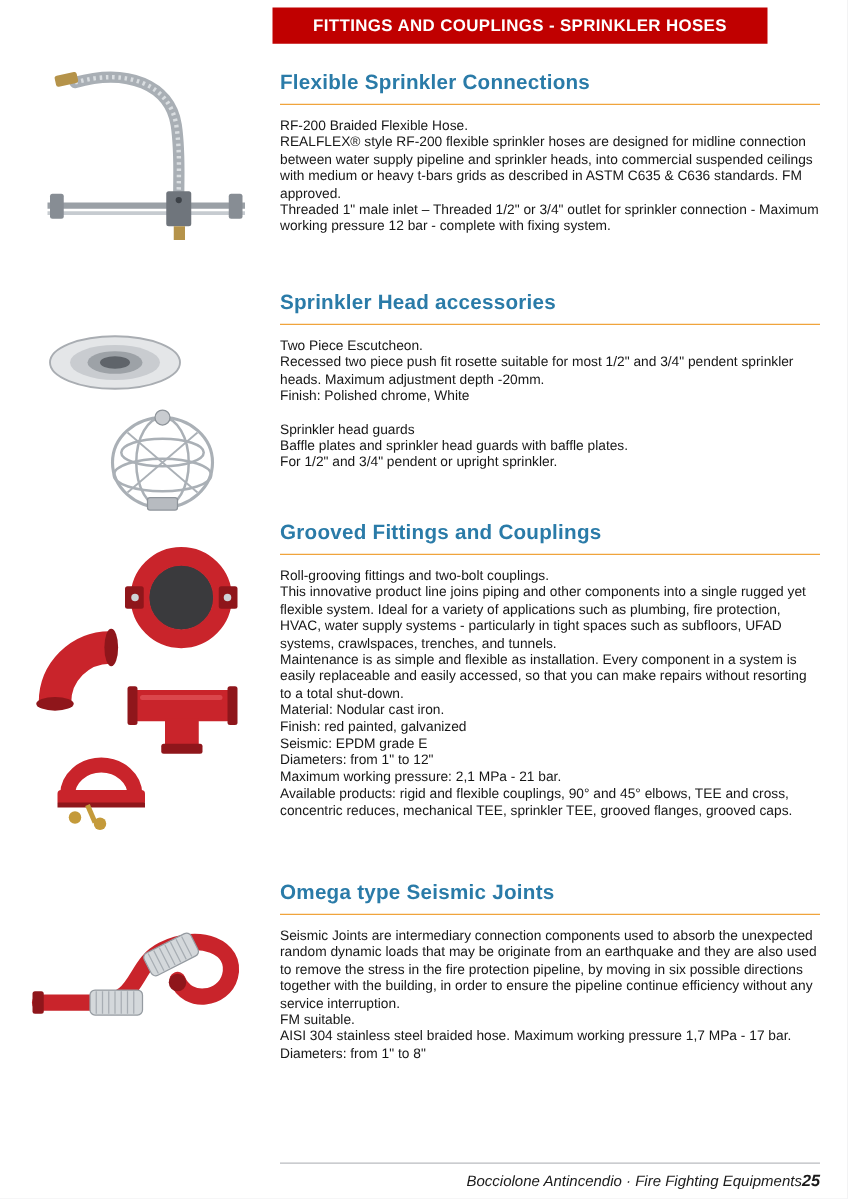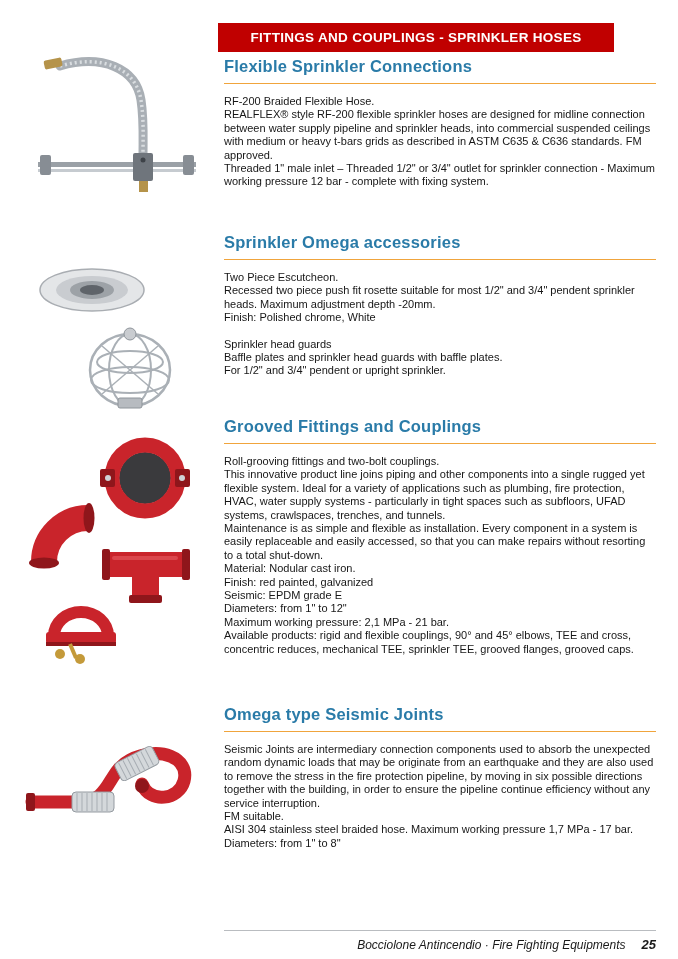--- a/index.html
+++ b/index.html
@@ -5,21 +5,21 @@
   html,body{margin:0;padding:0;background:#e9eaec;}
   .page{
     position:relative;
     width:678px;height:959px;
     background:#ffffff;
     font-family:"Liberation Sans", sans-serif;
     overflow:hidden;
     margin:0 auto;
   }
   .header-bar{
-    position:absolute;left:218px;top:23px;width:396px;height:29px;
+    position:absolute;left:218px;top:6px;width:396px;height:29px;
     background:#c00000;color:#ffffff;
     display:flex;align-items:center;justify-content:center;
     font-size:13.5px;font-weight:bold;letter-spacing:.3px;text-align:right;
   }
   .sec{position:absolute;left:224px;width:432px;}
   .sec-title{
     margin:0 0 11px 0;
     font-size:16.5px;font-weight:700;color:#2a7ba8;
     padding-bottom:7px;border-bottom:1.5px solid #f0a43c;
     letter-spacing:.2px;
@@ -28,21 +28,21 @@
   .sec-body p{margin:0;}
   .sec-body p:empty{height:13px;}
   .img-box{position:absolute;}
   .footer{
     position:absolute;left:224px;top:930px;width:432px;
     border-top:1px solid #b9bcc0;
     padding-top:6px;
     text-align:right;
     font-style:italic;font-size:12px;color:#1a1a1a;
   }
-  .footer .pagenum{font-weight:bold;font-size:13px;margin-left:16px;}
+  .footer .pagenum{font-weight:bold;font-size:13px;margin-left:0;}
 </style>
 </head>
 <body>
 
 <div class="page">
 
   <div class="header-bar">
     <span>FITTINGS AND COUPLINGS - SPRINKLER HOSES</span>
   </div>
 
@@ -83,21 +83,21 @@
         <ellipse cx="100" cy="112" rx="33" ry="11" stroke-width="2"></ellipse>
         <line x1="72" y1="96" x2="128" y2="144" stroke-width="1.5"></line>
         <line x1="128" y1="96" x2="72" y2="144" stroke-width="1.5"></line>
       </g>
       <circle cx="100" cy="84" r="6" fill="#c9ccd0" stroke="#8e949a"></circle>
       <rect x="88" y="148" width="24" height="10" rx="2" fill="#b7bbc0" stroke="#8e949a"></rect>
     </svg>
   </div>
 
   <section class="sec" style="top:233px">
-    <h2 class="sec-title">Sprinkler Omega accessories</h2>
+    <h2 class="sec-title">Sprinkler Head accessories</h2>
     <div class="sec-body">
         <p>Two Piece Escutcheon.</p>
         <p>Recessed two piece push fit rosette suitable for most 1/2" and 3/4" pendent sprinkler heads. Maximum adjustment depth -20mm.</p>
         <p>Finish: Polished chrome, White</p>
         <p></p>
         <p>Sprinkler head guards</p>
         <p>Baffle plates and sprinkler head guards with baffle plates.</p>
         <p>For 1/2" and 3/4" pendent or upright sprinkler.</p>
       </div>
   </section>

